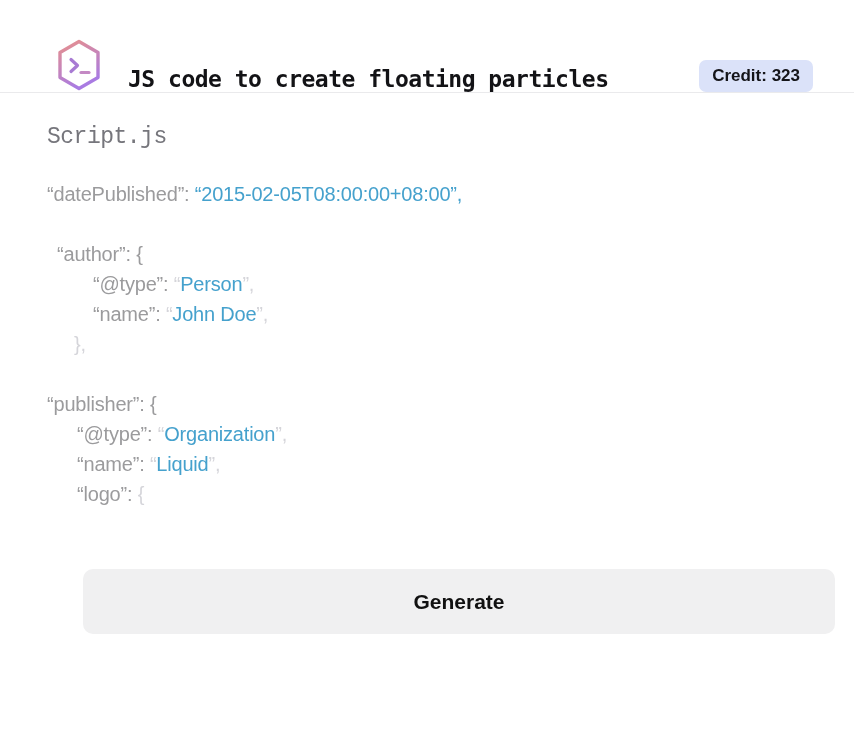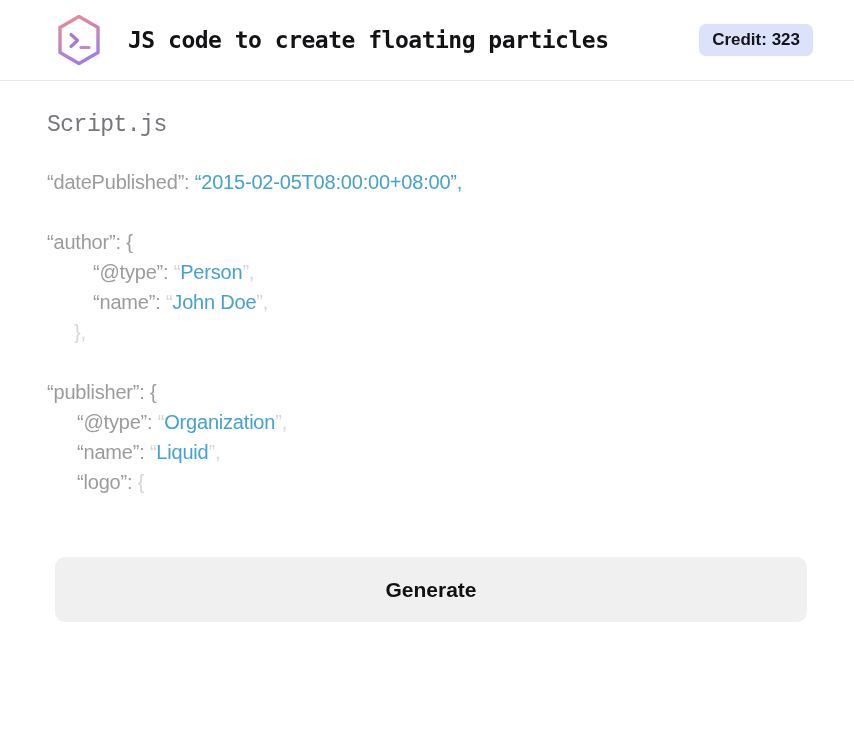--- a/index.html
+++ b/index.html
@@ -1,23 +1,23 @@
 <!DOCTYPE html>
 <html style="--title_text: #131316; --divider: #eaeaec; --badge_bg: #dbe2f9; --badge_text: #141419; --filename_gray: #76767c; --key_gray: #9b9b9d; --value_blue: #45a1cd; --punct_light: #d5d5da; --button_bg: #f0f0f1; --button_text: #111111; --logo_gradient_top: #e8908c; --logo_gradient_bottom: #a97be2; --logo_chevron: #a87bd3; --logo_underscore: #c489c4;"><head>
 <meta charset="utf-8">
 <style>
   * { margin: 0; padding: 0; box-sizing: border-box; }
   html, body { width: 854px; height: 748px; background: #ffffff; overflow: hidden; }
   body { font-family: "Liberation Sans", sans-serif; }
 
   
   .header {
-    height: 81px;
+    height: 93px;
     display: flex;
-    align-items: center;
+    align-items: flex-end;
     padding: 0 41px 0 55px;
     background: #ffffff;
     border-bottom: 1px solid var(--divider, #eaeaec);
   }
   .logo {
     width: 48px;
     height: 54px;
     flex: 0 0 auto;
     display: block;
   }
@@ -62,20 +62,21 @@
     line-height: 30px;
     white-space: pre;
   }
   .seg-key   { color: var(--key_gray, #9b9b9d); }
   .seg-value { color: var(--value_blue, #45a1cd); }
   .seg-punct { color: var(--punct_light, #d5d5da); }
 
   
   .button-row {
     padding: 60px 47px 0 55px;
+    margin-left: 28px;
   }
   .generate-button {
     display: block;
     width: 752px;
     height: 65px;
     background: var(--button_bg, #f0f0f1);
     border: none;
     border-radius: 10px;
     font-family: "Liberation Sans", sans-serif;
     font-size: 21px;
@@ -101,21 +102,21 @@
   </svg>
   <div class="app-title">JS code to create floating particles</div>
   <div class="credit-badge">Credit: 323</div>
 </div>
 
 <div class="content">
   <div class="filename">Script.js</div>
   <div class="code-block">
       <div class="code-line" style="padding-left: 0px;"><span class="seg-key">“datePublished”: </span><span class="seg-value">“2015-02-05T08:00:00+08:00”,</span></div>
       <div class="code-line"></div>
-      <div class="code-line" style="padding-left: 0px;"><span class="seg-key">“author”: </span><span class="seg-key">{</span></div>
+      <div class="code-line" style="padding-left: 0px; margin-left: 10px;"><span class="seg-key">“author”: </span><span class="seg-key">{</span></div>
       <div class="code-line" style="padding-left: 46px;"><span class="seg-key">“@type”: </span><span class="seg-punct">“</span><span class="seg-value">Person</span><span class="seg-punct">”,</span></div>
       <div class="code-line" style="padding-left: 46px;"><span class="seg-key">“name”: </span><span class="seg-punct">“</span><span class="seg-value">John Doe</span><span class="seg-punct">”,</span></div>
       <div class="code-line" style="padding-left: 27px;"><span class="seg-punct">},</span></div>
       <div class="code-line"></div>
       <div class="code-line" style="padding-left: 0px;"><span class="seg-key">“publisher”: </span><span class="seg-key">{</span></div>
       <div class="code-line" style="padding-left: 30px;"><span class="seg-key">“@type”: </span><span class="seg-punct">“</span><span class="seg-value">Organization</span><span class="seg-punct">”,</span></div>
       <div class="code-line" style="padding-left: 30px;"><span class="seg-key">“name”: </span><span class="seg-punct">“</span><span class="seg-value">Liquid</span><span class="seg-punct">”,</span></div>
       <div class="code-line" style="padding-left: 30px;"><span class="seg-key">“logo”: </span><span class="seg-punct">{</span></div>
     </div>
 </div>

